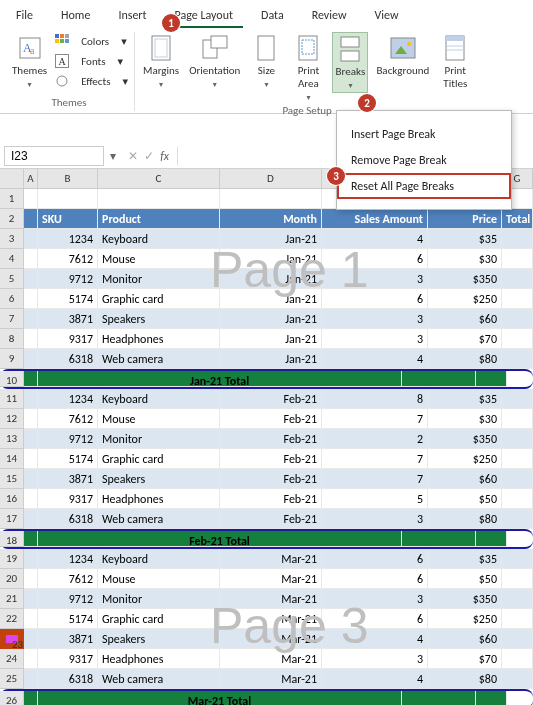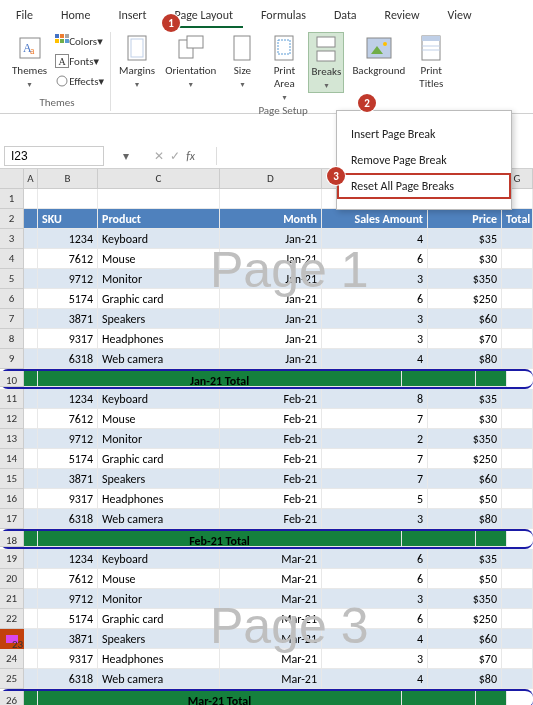--- a/index.html
+++ b/index.html
@@ -7,27 +7,27 @@
 .menubar { display: flex; gap: 8px; padding: 4px 6px 0 6px; background: #fff; font-size: 12px; }
 .menubar .tab { padding: 4px 10px; color: #333; cursor: pointer; }
 .menubar .tab.active { border-bottom: 2px solid #0a6332; }
 .ribbon { display:flex; border-bottom:1px solid #d0d0d0; background:#fff; padding:4px 4px 2px 4px; position:relative; height:86px;}
 .rgroup { border-right:1px solid #e0e0e0; padding:0 6px; display:flex; flex-direction:column; justify-content:space-between; align-items:center; }
 .rgroup .items { display:flex; align-items:flex-start; gap:6px; }
 .rgroup .label { font-size:11px; color:#666; padding-bottom:2px; }
 .rbtn { display:flex; flex-direction:column; align-items:center; gap:2px; padding:2px 2px; min-width:36px; font-size:11px; color:#333; cursor:pointer; }
 .rbtn .icn { width:28px; height:28px; display:flex; align-items:center; justify-content:center; }
 .rbtn .cv { font-size:8px; color:#666; }
-.mini { display:flex; align-items:center; gap:0; font-size:11px; color:#333; padding:2px 0;}
+.mini { display:flex; align-items:center; gap:12px; font-size:11px; color:#333; padding:2px 0;}
 .miniblock { display:flex; flex-direction:column; gap:2px; }
 .ddmenu { position:absolute; top:82px; left:336px; width:176px; background:#fff; border:1px solid #bbb; box-shadow:2px 2px 6px rgba(0,0,0,.2); padding:10px 0; z-index:50; }
 .ddmenu .item { padding:6px 14px; font-size:12px; color:#222; cursor:pointer; }
 .ddmenu .item.hot { border:2px solid #c0392b; padding:4px 12px; }
 .callout { position:absolute; width:18px; height:18px; border-radius:50%; background:#c0392b; color:#fff; font-size:11px; font-weight:bold; display:flex; align-items:center; justify-content:center; z-index:60; box-shadow:0 0 0 1px #fff; }
-.namebox-row { display:flex; align-items:center; border-bottom:1px solid #d0d0d0; background:#fff; padding:2px 4px; gap:15px; margin-top:30px;}
+.namebox-row { display:flex; align-items:center; border-bottom:1px solid #d0d0d0; background:#fff; padding:2px 4px; gap:2px; margin-top:30px;}
 .namebox { width:100px; border:1px solid #ccc; background:#fff; padding:2px 6px; font-size:12px;}
 .fx { display:flex; align-items:center; gap:6px; padding:0 6px; color:#666; }
 .grid { position:relative; }
 .colrow { display:flex; background:#e6e6e6; border-bottom:1px solid #ccc; }
 .corner { width:24px; height:19px; background:#e6e6e6; border-right:1px solid #ccc; }
 .ch { height:19px; border-right:1px solid #ccc; text-align:center; font-size:11px; color:#333; line-height:19px; background:#e6e6e6; }
 .rw { display:flex; height:20px; }
 .rh { width:24px; border-right:1px solid #ccc; border-bottom:1px solid #ccc; background:#e6e6e6; text-align:center; font-size:11px; color:#333; line-height:20px;}
 .rh.sel { background:#d946ef; border:6px solid #c2410c;padding-left:6px; }
 .cell { border-right:1px solid #e8e8e8; border-bottom:1px solid #e8e8e8; padding:0 4px; font-size:12px; line-height:20px; overflow:hidden; white-space:nowrap; }
@@ -42,21 +42,20 @@
 svg { display:block; }
 </style>
 </head>
 <body>
 
 <div class="menubar">
   <div class="tab">File</div>
   <div class="tab">Home</div>
   <div class="tab">Insert</div>
   <div class="tab active">Page Layout</div>
-  <div class="tab">Formulas</div>
   <div class="tab">Data</div>
   <div class="tab">Review</div>
   <div class="tab">View</div>
 </div>
 
 <div class="ribbon">
   <div class="callout" style="top:-14px;left:162px">1</div>
   <div class="callout" style="top:66px;left:358px">2</div>
 
   <div class="rgroup">

